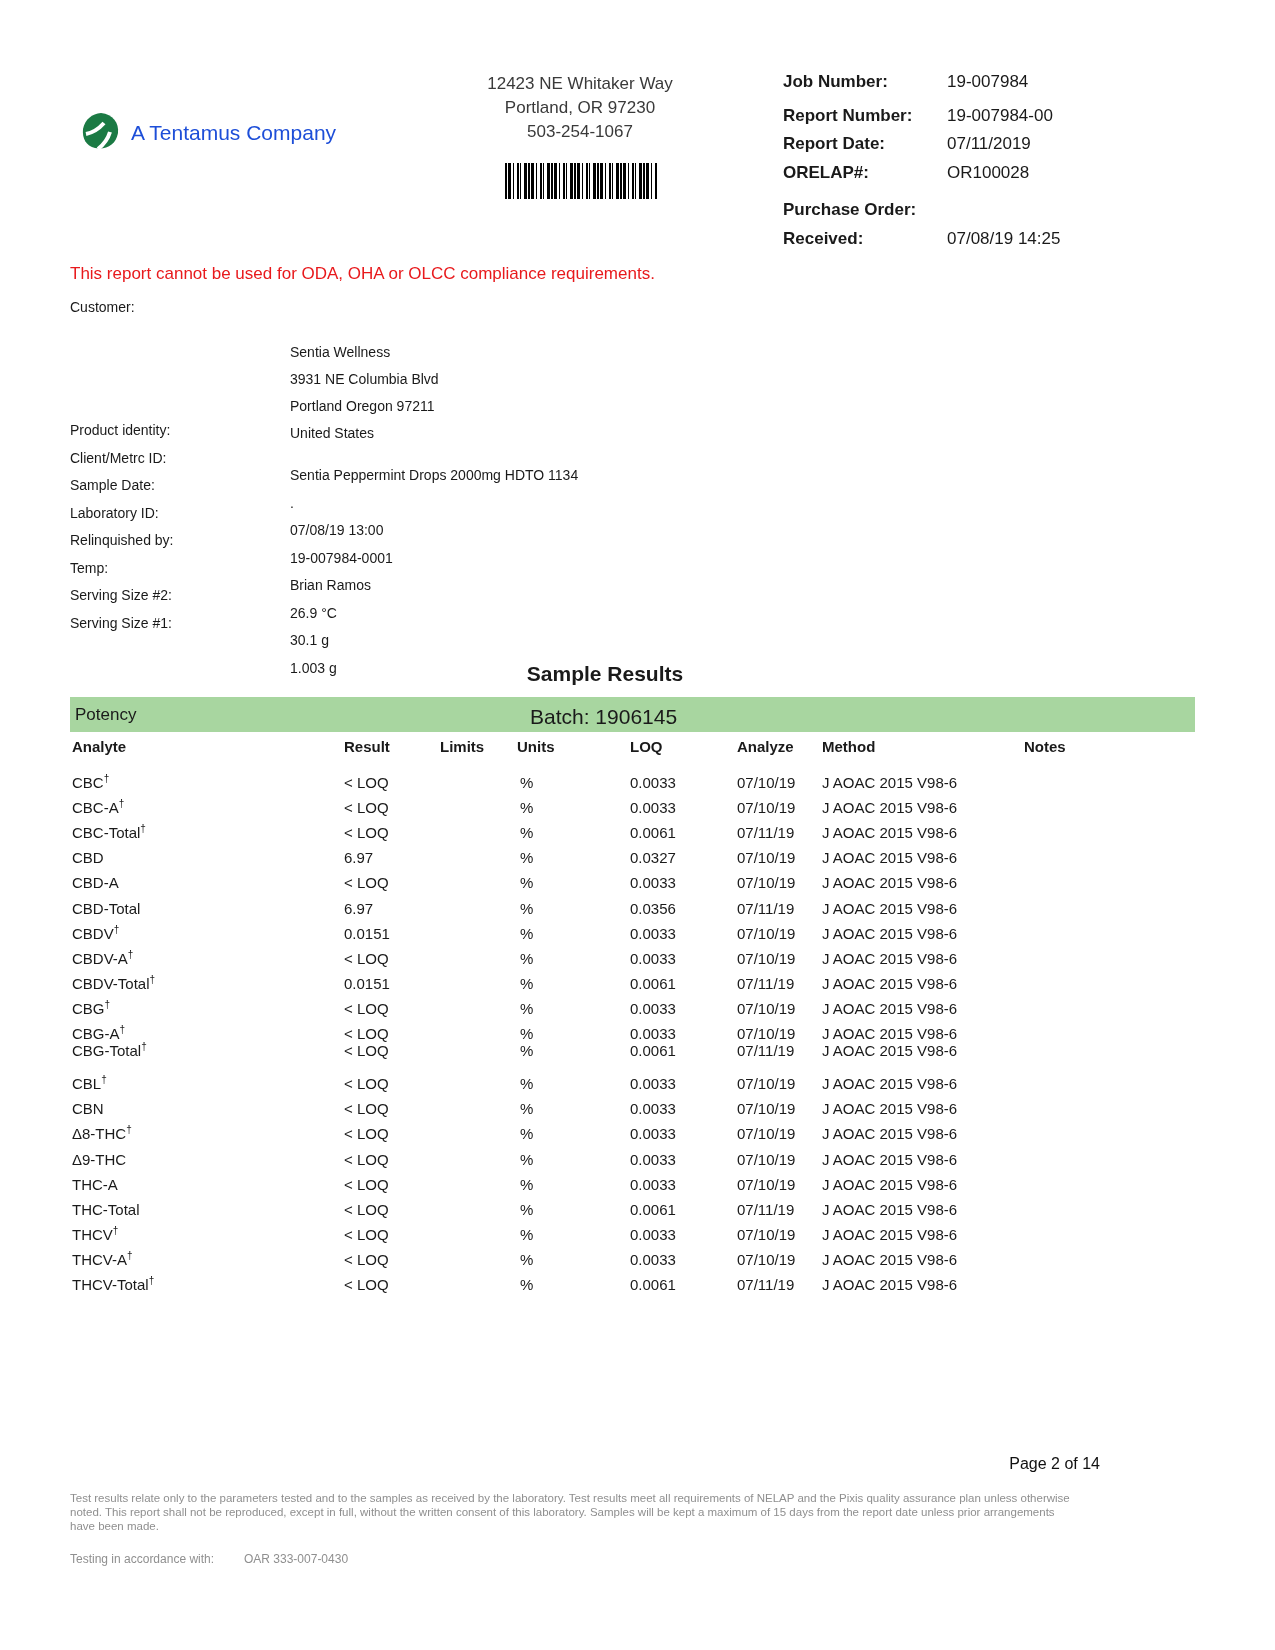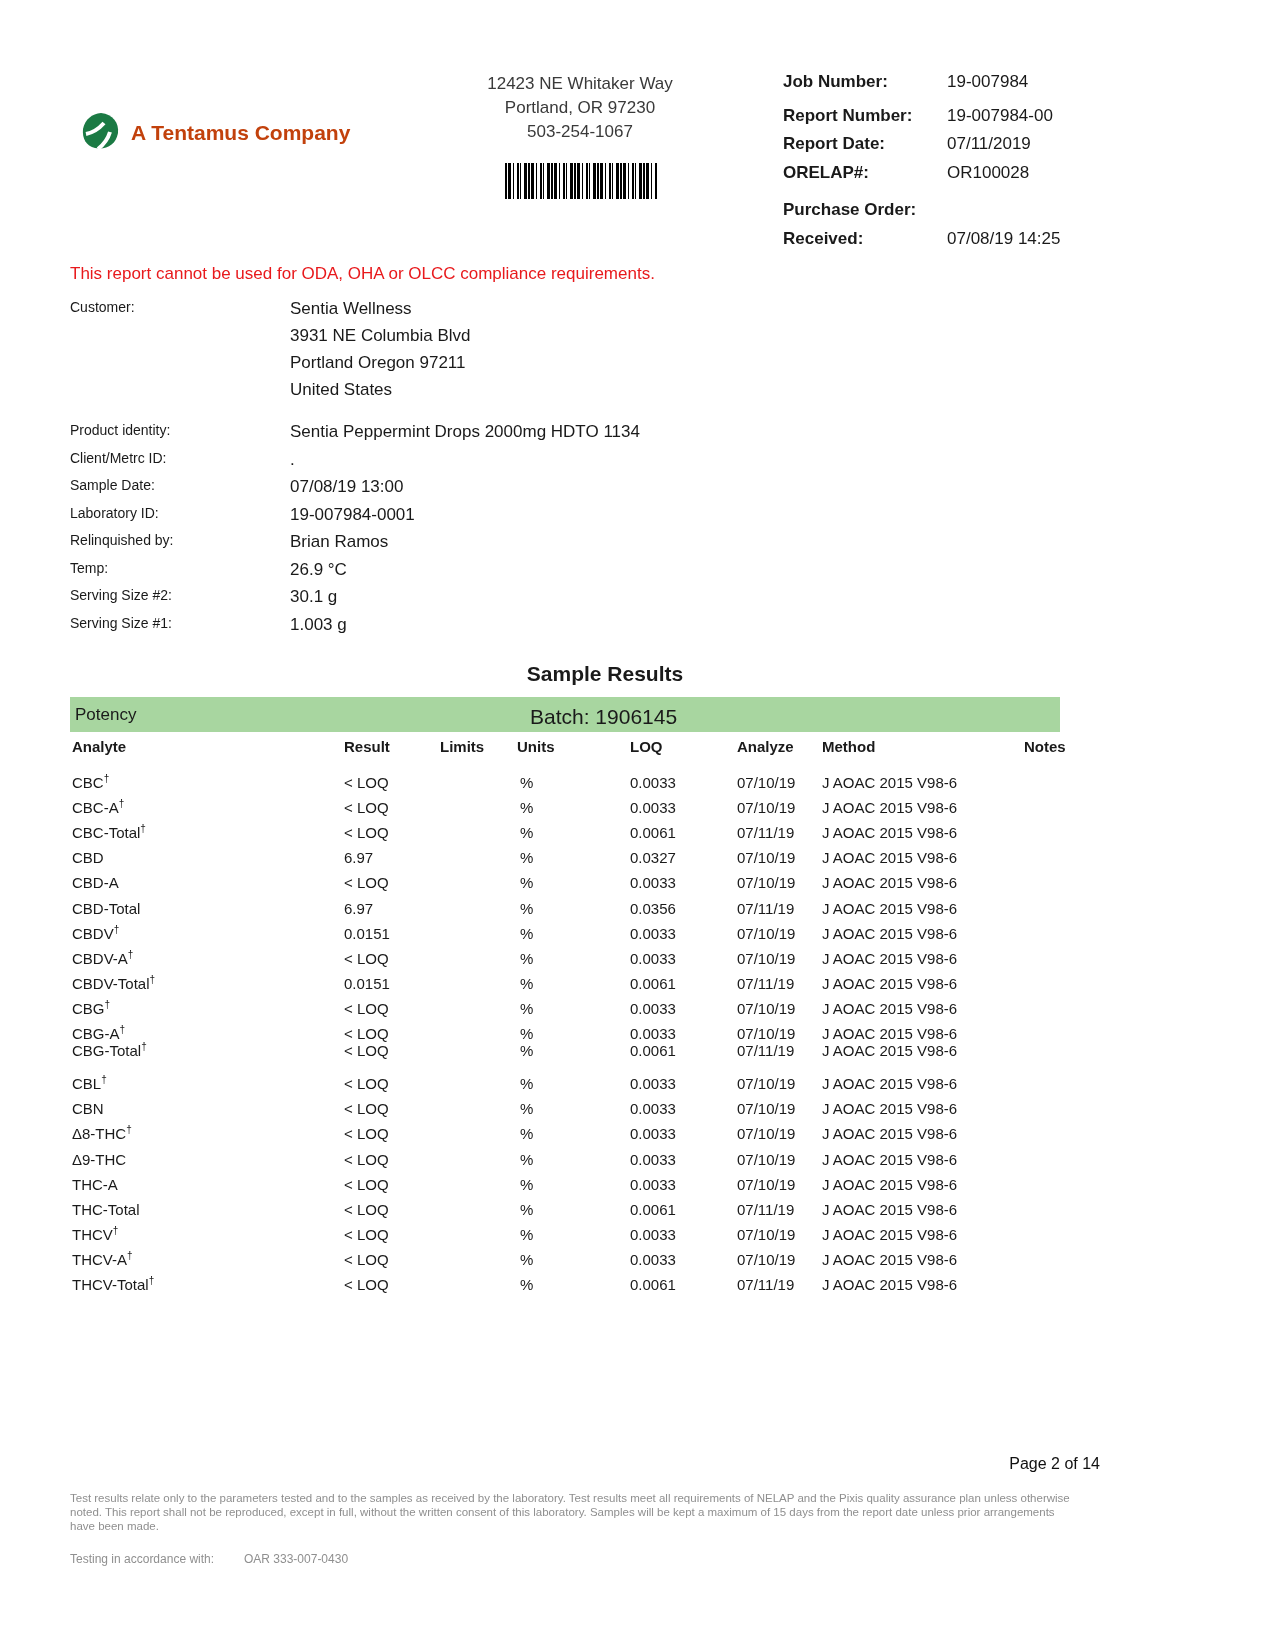--- a/index.html
+++ b/index.html
@@ -7,40 +7,40 @@
     position:relative; width:1275px; height:1650px; background:#ffffff;
     font-family:"Liberation Sans","DejaVu Sans",sans-serif; color:#1a1a1a;
     margin:0 auto; overflow:hidden;
   }
   
   .logo-text{position:absolute; left:70px; top:58px; font-size:49px; font-weight:bold; letter-spacing:-1px; line-height:52px;}
   .lg-dark{color:#414042;}
   .lg-red{color:#c9242b;}
   .lg-gray{color:#9c9ea1;}
   .tagline-row{position:absolute; left:80px; top:110px; display:flex; align-items:center; gap:9px;}
-  .tagline-row .txt{font-size:21px; font-weight:bold; color:#c2410c;}
+  .tagline-row .txt{font-size:21px; font-weight:normal; color:#1d4ed8;}
   
   .addr{position:absolute; left:420px; top:72px; width:320px; text-align:center; font-size:17px; line-height:24px; color:#3a3a3a;}
   .barcode{
     position:absolute; left:505px; top:163px; width:152px; height:36px;
     background:repeating-linear-gradient(90deg,
       #000 0 2px,#fff 2px 3px,#000 3px 6px,#fff 6px 8px,#000 8px 9px,#fff 9px 12px,
       #000 12px 14px,#fff 14px 15px,#000 15px 16px,#fff 16px 19px,#000 19px 22px,#fff 22px 23px);
   }
   
   .hdr-row{position:absolute; left:783px; width:430px; font-size:17px; white-space:nowrap;}
   .hdr-label{font-weight:bold;}
   .hdr-value{position:absolute; left:164px; top:0;}
   
   .warning{position:absolute; left:70px; top:264px; font-size:17px; color:#e8191c;}
   .field-label{position:absolute; left:70px; font-size:14px; font-weight:normal; white-space:nowrap;}
-  .field-value{position:absolute; left:290px; font-size:17px; white-space:nowrap;}
+  .field-value{position:absolute; left:290px; font-size:14px; white-space:nowrap;margin-top:45px;}
   
   .section-title{position:absolute; left:70px; top:662px; width:1070px; text-align:center; font-size:21px; font-weight:bold;}
-  .potency-bar{position:absolute; left:70px; top:697px; width:962px; height:35px; background:#a8d6a0;padding-left:28px;}
+  .potency-bar{position:absolute; left:70px; top:697px; width:1125px; height:35px; background:#a8d6a0;}
   .potency-bar .bar-name{position:absolute; left:5px; top:8px; font-size:17px;}
   .potency-bar .bar-batch{position:absolute; left:460px; top:8px; font-size:21px;}
   .thead{position:absolute; left:70px; top:738px; width:1125px; height:20px; font-size:15px; font-weight:bold;}
   .thead span{position:absolute; top:0; white-space:nowrap;}
   .tbody{position:absolute; left:70px; top:774px; width:1125px; height:540px;}
   .trow{position:absolute; left:0; width:1125px; height:22px; font-size:15px;}
   .tcell{position:absolute; top:0; white-space:nowrap;}
   .c-analyte{left:2px;}
   .c-result{left:274px;}
   .c-limits{left:370px;}

